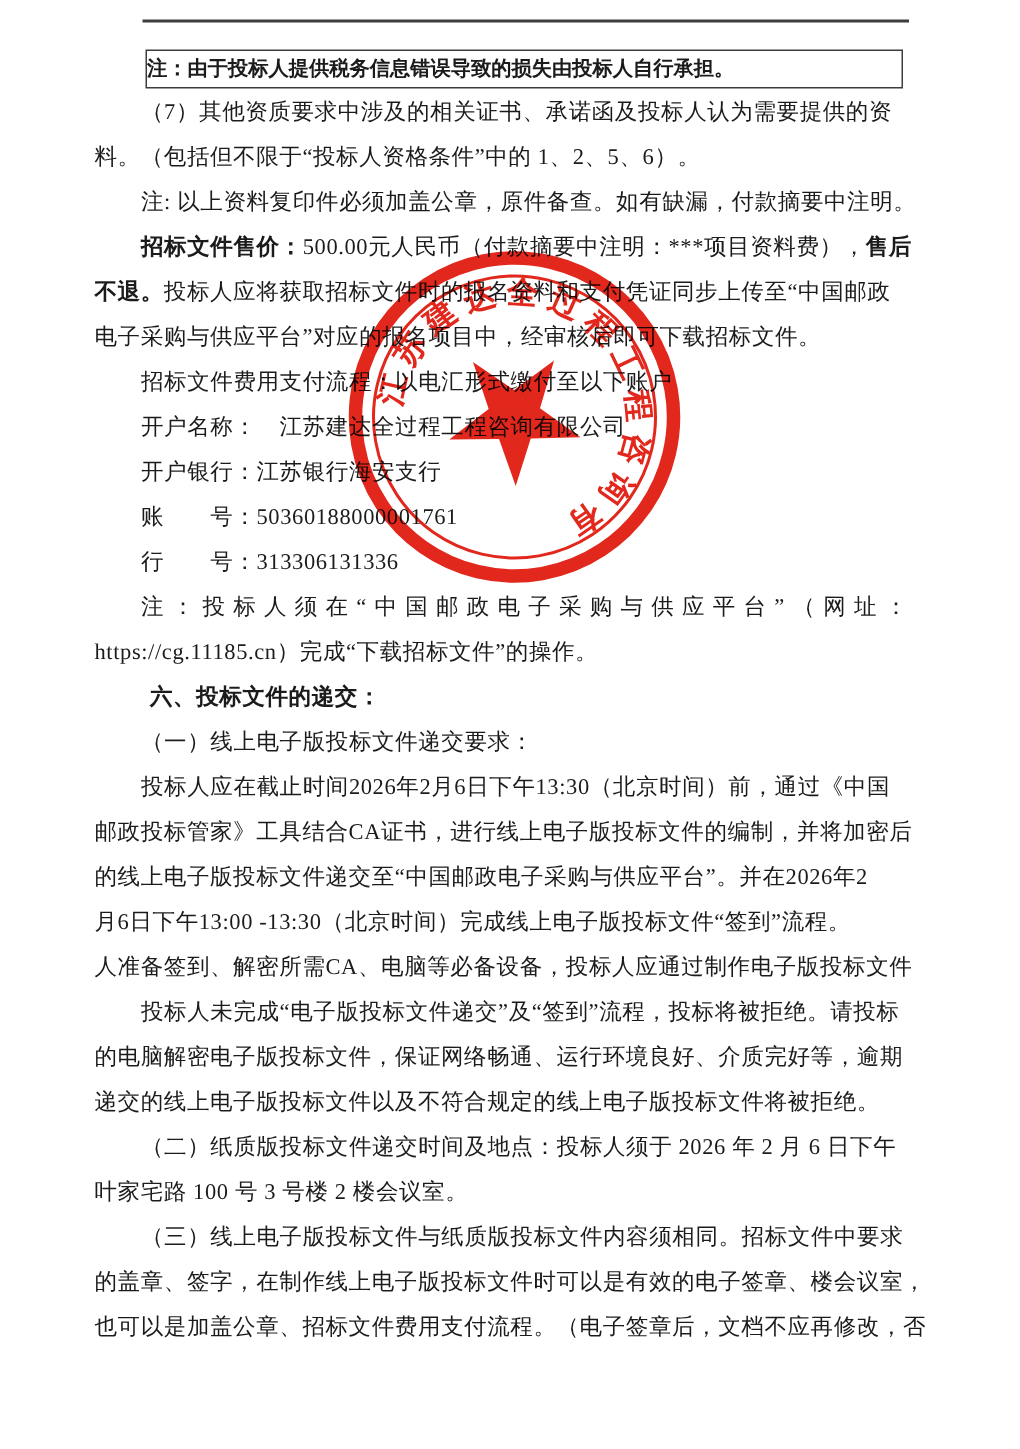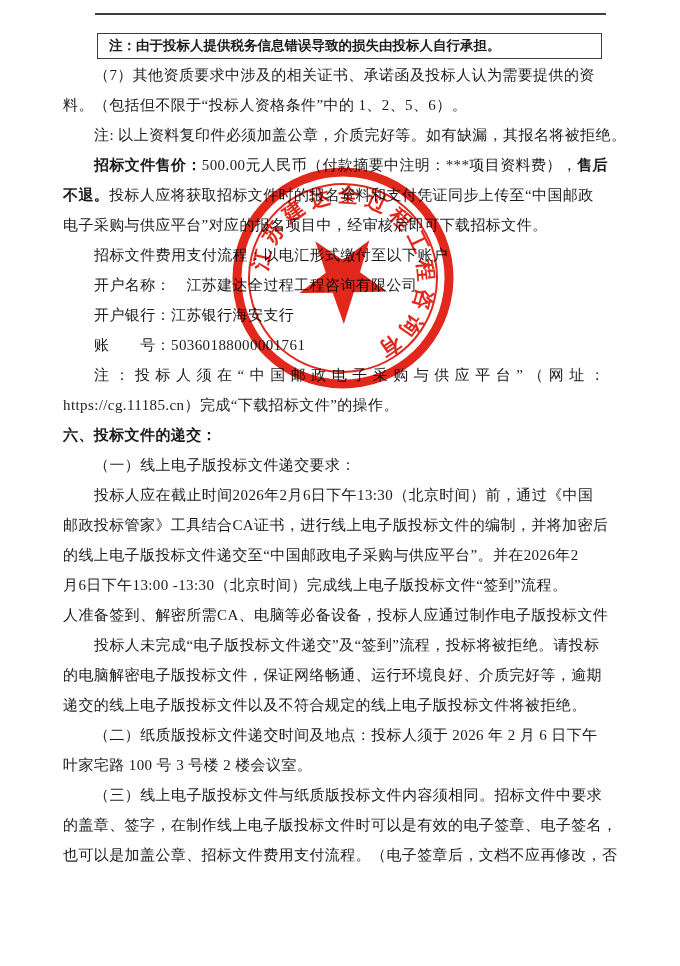--- a/index.html
+++ b/index.html
@@ -11,27 +11,27 @@
   .page { position:relative; width:680px; height:966px; overflow:hidden; background:#fff; }
 
   .topline {
     position:absolute; left:95px; top:13px; width:511px; height:0;
     border-top:2px solid #3d3d3d;
   }
   .notebox {
     position:absolute; left:97px; top:33px; width:505px; height:26px;
     border:1px solid #3d3d3d; box-sizing:border-box;
     font-weight:bold; font-size:13.5px; line-height:24px;
-    padding-left:11px; white-space:nowrap; overflow:hidden;
+    padding-left:0; white-space:nowrap; overflow:hidden;
   }
 
   .lines { position:absolute; left:63px; top:60px; width:556px; font-size:15px; }
   .ln { height:30px; line-height:30px; white-space:nowrap; letter-spacing:0.4px; }
   .ind { text-indent:31px; }
-  .bold { font-weight:bold; }
+  .bold { font-weight:bold;margin-left:37px; }
   .spread { letter-spacing:5.5px; }
   .ln b { font-weight:bold; }
 
   .stamp {
     position:absolute; left:223px; top:158px; width:240px; height:240px;
     mix-blend-mode:multiply; opacity:0.92; pointer-events:none;
   }
 </style>
 </head>
 <body>
@@ -40,44 +40,45 @@
 
   <div class="topline"></div>
 
   <div class="notebox">
     <span>注：由于投标人提供税务信息错误导致的损失由投标人自行承担。</span>
   </div>
 
   <div class="lines">
     <div class="ln ind">（7）其他资质要求中涉及的相关证书、承诺函及投标人认为需要提供的资</div>
     <div class="ln">料。（包括但不限于“投标人资格条件”中的 1、2、5、6）。</div>
-    <div class="ln ind">注: 以上资料复印件必须加盖公章，介质完好等。如有缺漏，其报名将被拒绝。</div>
+    <div class="ln ind">注: 以上资料复印件必须加盖公章，原件备查。如有缺漏，付款摘要中注明。</div>
     <div class="ln ind"><b>招标文件售价：</b><span>500.00元人民币（付款摘要中注明：***项目资料费），</span><b>售后</b></div>
     <div class="ln"><b>不退。</b><span>投标人应将获取招标文件时的报名资料和支付凭证同步上传至“中国邮政</span></div>
     <div class="ln">电子采购与供应平台”对应的报名项目中，经审核后即可下载招标文件。</div>
     <div class="ln ind">招标文件费用支付流程：以电汇形式缴付至以下账户</div>
     <div class="ln ind">开户名称：　江苏建达全过程工程咨询有限公司</div>
     <div class="ln ind">开户银行：江苏银行海安支行</div>
     <div class="ln ind">账　　号：50360188000001761</div>
+    <div class="ln ind">行　　号：313306131336</div>
     <div class="ln ind spread">注：投标人须在“中国邮政电子采购与供应平台”（网址：</div>
     <div class="ln">https://cg.11185.cn）完成“下载招标文件”的操作。</div>
     <div class="ln bold">六、投标文件的递交：</div>
     <div class="ln ind">（一）线上电子版投标文件递交要求：</div>
     <div class="ln ind">投标人应在截止时间2026年2月6日下午13:30（北京时间）前，通过《中国</div>
     <div class="ln">邮政投标管家》工具结合CA证书，进行线上电子版投标文件的编制，并将加密后</div>
     <div class="ln">的线上电子版投标文件递交至“中国邮政电子采购与供应平台”。并在2026年2</div>
     <div class="ln">月6日下午13:00 -13:30（北京时间）完成线上电子版投标文件“签到”流程。</div>
     <div class="ln">人准备签到、解密所需CA、电脑等必备设备，投标人应通过制作电子版投标文件</div>
     <div class="ln ind">投标人未完成“电子版投标文件递交”及“签到”流程，投标将被拒绝。请投标</div>
     <div class="ln">的电脑解密电子版投标文件，保证网络畅通、运行环境良好、介质完好等，逾期</div>
     <div class="ln">递交的线上电子版投标文件以及不符合规定的线上电子版投标文件将被拒绝。</div>
     <div class="ln ind">（二）纸质版投标文件递交时间及地点：投标人须于 2026 年 2 月 6 日下午</div>
     <div class="ln">叶家宅路 100 号 3 号楼 2 楼会议室。</div>
     <div class="ln ind">（三）线上电子版投标文件与纸质版投标文件内容须相同。招标文件中要求</div>
-    <div class="ln">的盖章、签字，在制作线上电子版投标文件时可以是有效的电子签章、电子签名，</div>
+    <div class="ln">的盖章、签字，在制作线上电子版投标文件时可以是有效的电子签章、楼会议室，</div>
     <div class="ln">也可以是加盖公章、招标文件费用支付流程。（电子签章后，文档不应再修改，否</div>
   </div>
 
   <svg class="stamp" viewBox="-120 -120 240 240" xmlns="http://www.w3.org/2000/svg">
     <g transform="rotate(35)">
       <circle cx="0" cy="0" r="106" fill="none" stroke-width="9" stroke="#e01408"></circle>
       <circle cx="0" cy="0" r="94" fill="none" stroke-width="2" stroke="#e01408"></circle>
       <polygon points="0,-46 10.58,-14.56 43.75,-14.21 17.12,5.56 27.04,37.21 0,18 -27.04,37.21 -17.12,5.56 -43.75,-14.21 -10.58,-14.56" fill="#e01408"></polygon>
       <path id="sealTextPath" d="M -65.8 38 A 76 76 0 1 1 65.8 38" fill="none"></path>
       <text font-size="21" font-weight="bold" fill="#e01408">

